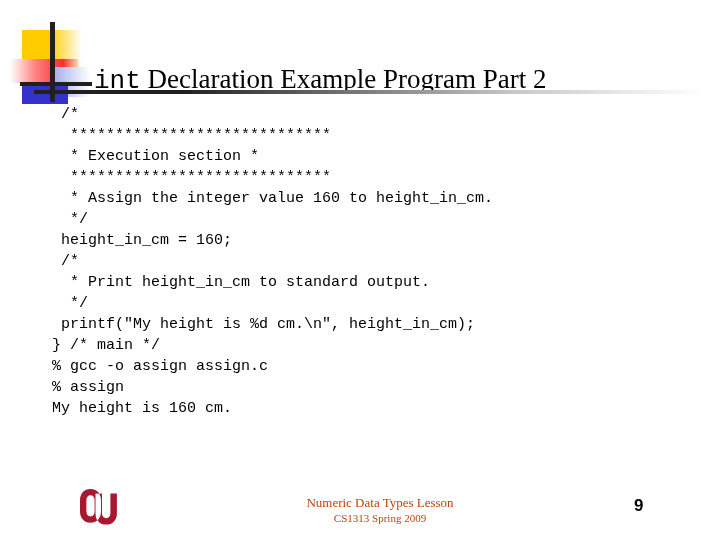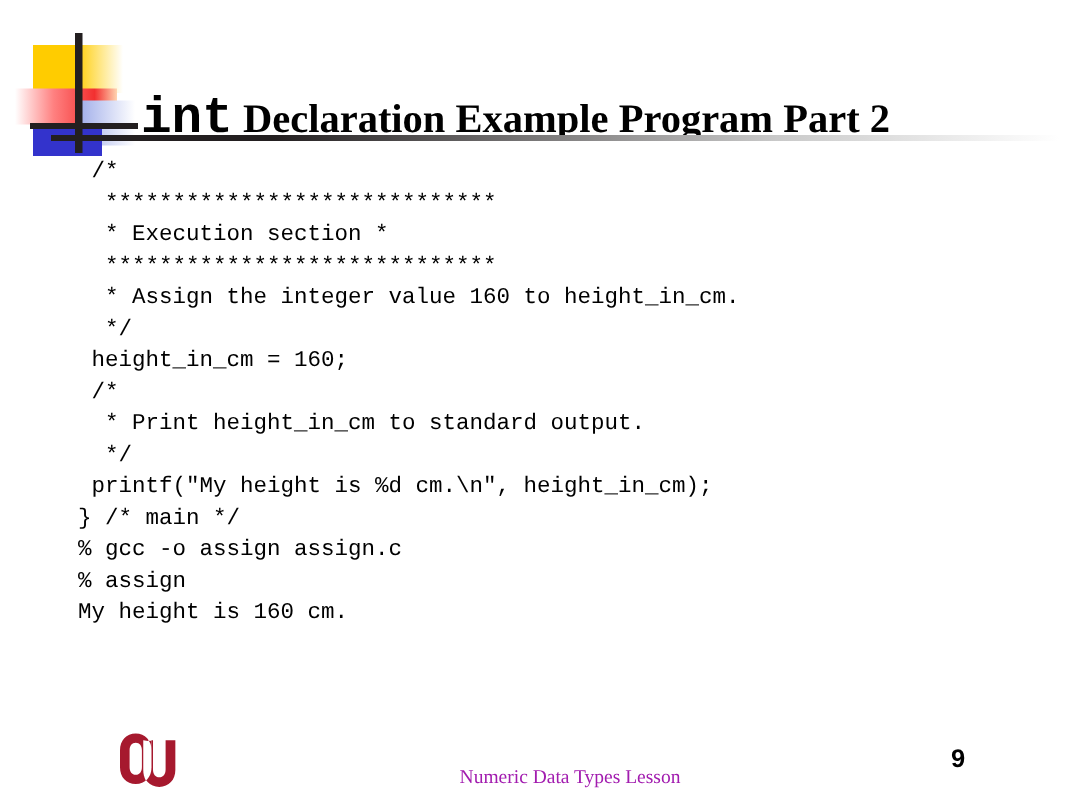--- a/index.html
+++ b/index.html
@@ -74,27 +74,27 @@
     top: 44px;
     width: 614px;
     font-size: 27px;
     font-weight: bold;
     color: #000000;
     line-height: 34px;
     white-space: nowrap;
   }
   .title .mono {
     font-family: "Liberation Mono", "DejaVu Sans Mono", monospace;
-    font-weight: bold;
-    font-size: 34px;
+    font-weight: normal;
+    font-size: 26px;
     letter-spacing: 0px;
   }
   .title .serif {
     font-family: "Liberation Serif", serif;
-    font-weight: bold;
+    font-weight: normal;
   }
 
   
   .title-rule {
     position: absolute;
     left: 34px;
     top: 90px;
     width: 672px;
     height: 4px;
     background: linear-gradient(to right, #231f20 0%, #231f20 22%, #c9c9c9 72%, #ffffff 100%);
@@ -124,24 +124,24 @@
   .ou-logo {
     position: absolute;
     left: 76px;
     top: 485px;
     width: 44px;
     height: 44px;
   }
   .footer-text {
     position: absolute;
     left: 210px;
-    top: 510px;
+    top: 495px;
     width: 340px;
     text-align: center;
-    color: #a21caf;
+    color: #c2410c;
   }
   .footer-line1 {
     font-family: "Liberation Serif", serif;
     font-size: 13px;
     line-height: 16px;
   }
   .footer-line2 {
     font-family: "Liberation Serif", serif;
     font-size: 11px;
     line-height: 14px;
@@ -183,17 +183,18 @@
       <path d="M14.5 4 C8.2 4 4 8.6 4 15.2 L4 26.5 C4 33.1 8.2 37.7 14.5 37.7 C20.8 37.7 25 33.1 25 26.5 L25 15.2 C25 8.6 20.8 4 14.5 4 Z
                M14.5 10.2 C17.1 10.2 18.6 12.2 18.6 15.4 L18.6 26.3 C18.6 29.5 17.1 31.5 14.5 31.5 C11.9 31.5 10.4 29.5 10.4 26.3 L10.4 15.4 C10.4 12.2 11.9 10.2 14.5 10.2 Z" fill="#a6192e"></path>
       <path d="M19.5 8.5 L26.0 8.5 L26.0 28.0 C26.0 31.2 27.6 33.2 30.2 33.2 C32.8 33.2 34.4 31.2 34.4 28.0 L34.4 8.5 L40.9 8.5 L40.9 28.4 C40.9 35.0 36.6 39.6 30.2 39.6 C23.8 39.6 19.5 35.0 19.5 28.4 Z" fill="#a6192e"></path>
       <path d="M19.5 8.5 L25.0 8.5 L25.0 26.5 C25.0 30.3 23.6 33.4 21.2 35.4 C20.1 33.3 19.5 30.9 19.5 28.4 Z" fill="#ffffff"></path>
       <path d="M19.6 9.0 L25.0 9.0 L25.0 15.2 C25.0 12.0 24.2 9.8 22.6 8.4 Z" fill="#a6192e"></path>
     </svg>
   </div>
 
   <div class="footer-text">
     <div class="footer-line1">Numeric Data Types Lesson</div>
+    <div class="footer-line2">CS1313 Spring 2009</div>
   </div>
 
   <div class="page-number">9</div>
 
 </div>
 
 </body></html>

